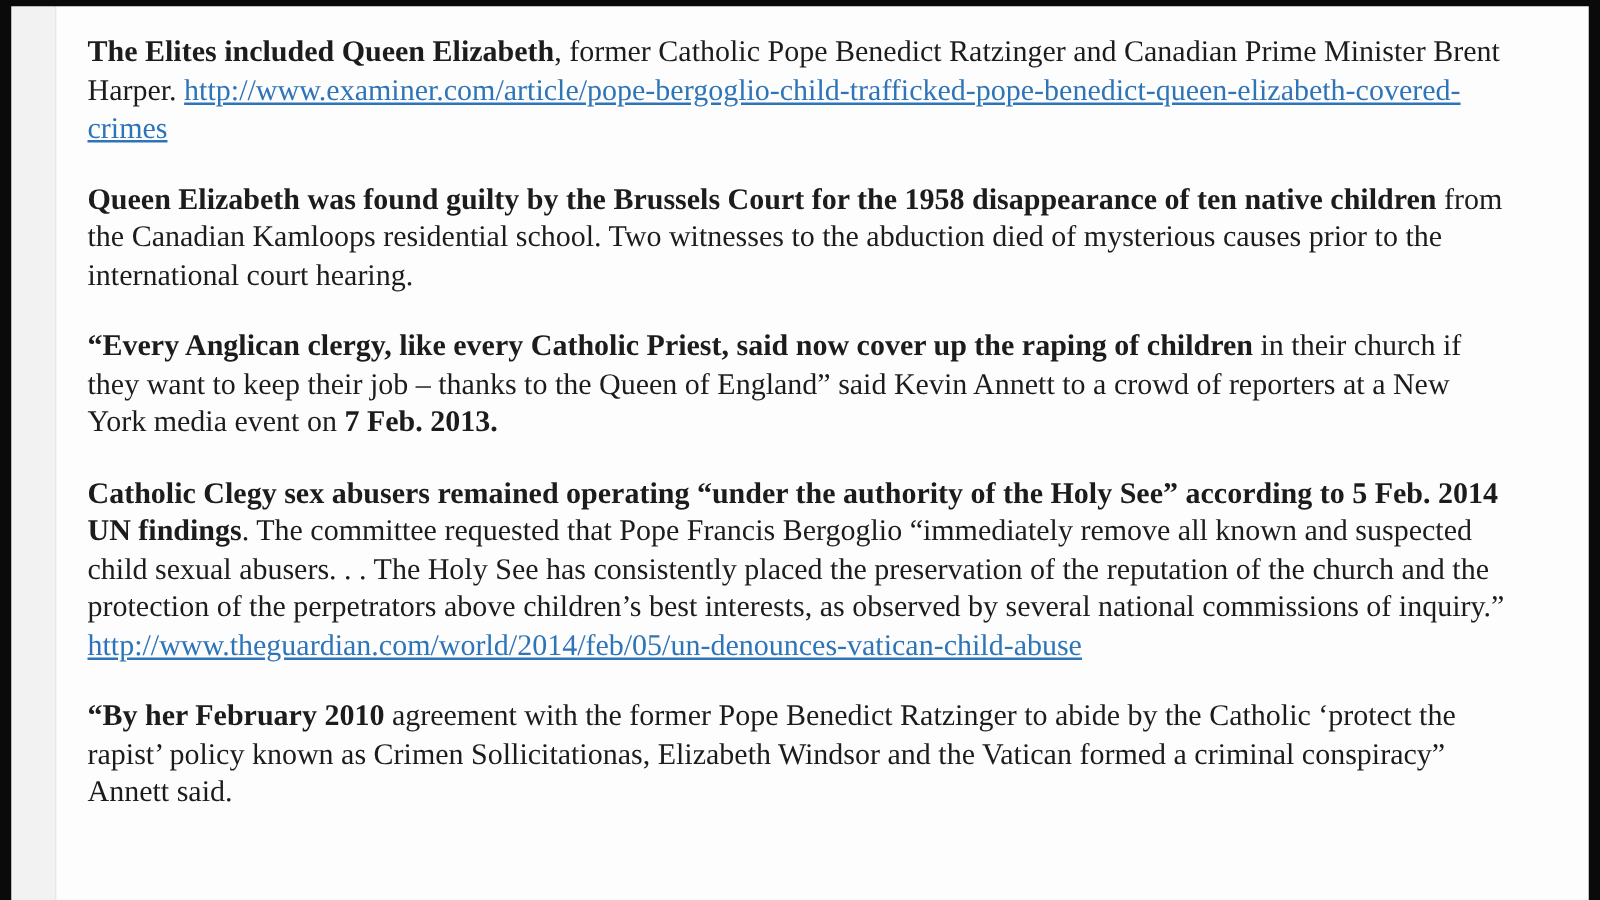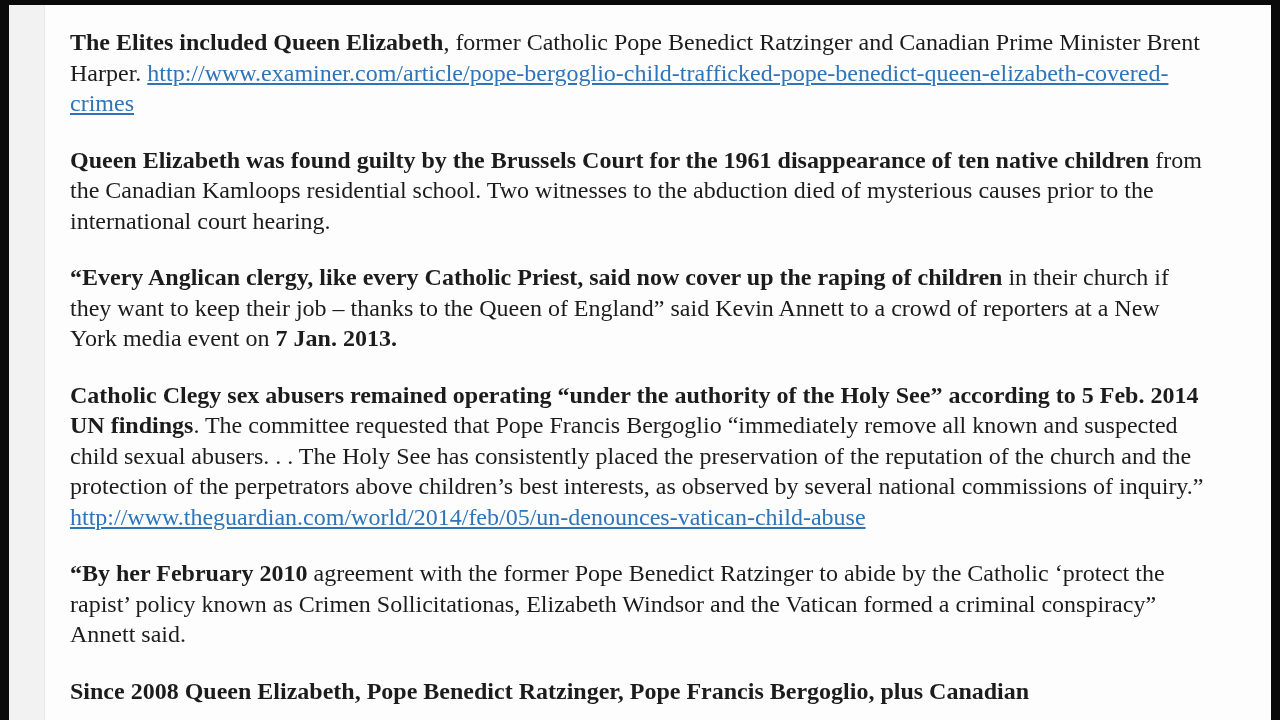--- a/index.html
+++ b/index.html
@@ -72,19 +72,18 @@
 <body>
 
 <div id="stage" style="--paper: #fdfdfd; --ink: #1c1c1c; --link: #2e74b8; --letterbox: #0a0a0a; --gutter: #f3f2f3;">
   <div class="bar-top"></div>
   <div class="bar-left"></div>
   <div class="bar-right"></div>
   <div class="gutter"></div>
   <div class="doc">
 
   <p><span class="bold">The Elites included Queen Elizabeth</span><span class="normal">, former Catholic Pope Benedict Ratzinger and Canadian Prime Minister Brent Harper. </span><a class="link" href="#">http://www.examiner.com/article/pope-bergoglio-child-trafficked-pope-benedict-queen-elizabeth-covered-crimes</a></p>
-      <p><span class="bold">Queen Elizabeth was found guilty by the Brussels Court for the 1961 disappearance of ten native children</span><span class="normal"> from the Canadian Kamloops residential school. Two witnesses to the abduction died of mysterious causes prior to the international court hearing.</span></p>
-      <p><span class="bold">“Every Anglican clergy, like every Catholic Priest, said now cover up the raping of children</span><span class="normal"> in their church if they want to keep their job – thanks to the Queen of England” said Kevin Annett to a crowd of reporters at a New York media event on </span><span class="bold">7 Jan. 2013.</span></p>
+      <p><span class="bold">Queen Elizabeth was found guilty by the Brussels Court for the 1958 disappearance of ten native children</span><span class="normal"> from the Canadian Kamloops residential school. Two witnesses to the abduction died of mysterious causes prior to the international court hearing.</span></p>
+      <p><span class="bold">“Every Anglican clergy, like every Catholic Priest, said now cover up the raping of children</span><span class="normal"> in their church if they want to keep their job – thanks to the Queen of England” said Kevin Annett to a crowd of reporters at a New York media event on </span><span class="bold">7 Feb. 2013.</span></p>
       <p><span class="bold">Catholic Clegy sex abusers remained operating “under the authority of the Holy See” according to 5 Feb. 2014 UN findings</span><span class="normal">. The committee requested that Pope Francis Bergoglio “immediately remove all known and suspected child sexual abusers. . . The Holy See has consistently placed the preservation of the reputation of the church and the protection of the perpetrators above children’s best interests, as observed by several national commissions of inquiry.” </span><a class="link" href="#">http://www.theguardian.com/world/2014/feb/05/un-denounces-vatican-child-abuse</a></p>
       <p><span class="bold">“By her February 2010</span><span class="normal"> agreement with the former Pope Benedict Ratzinger to abide by the Catholic ‘protect the rapist’ policy known as Crimen Sollicitationas, Elizabeth Windsor and the Vatican formed a criminal conspiracy” Annett said.</span></p>
-      <p><span class="bold">Since 2008 Queen Elizabeth, Pope Benedict Ratzinger, Pope Francis Bergoglio, plus Canadian</span></p>
     </div>
 </div>
 
 </body></html>

